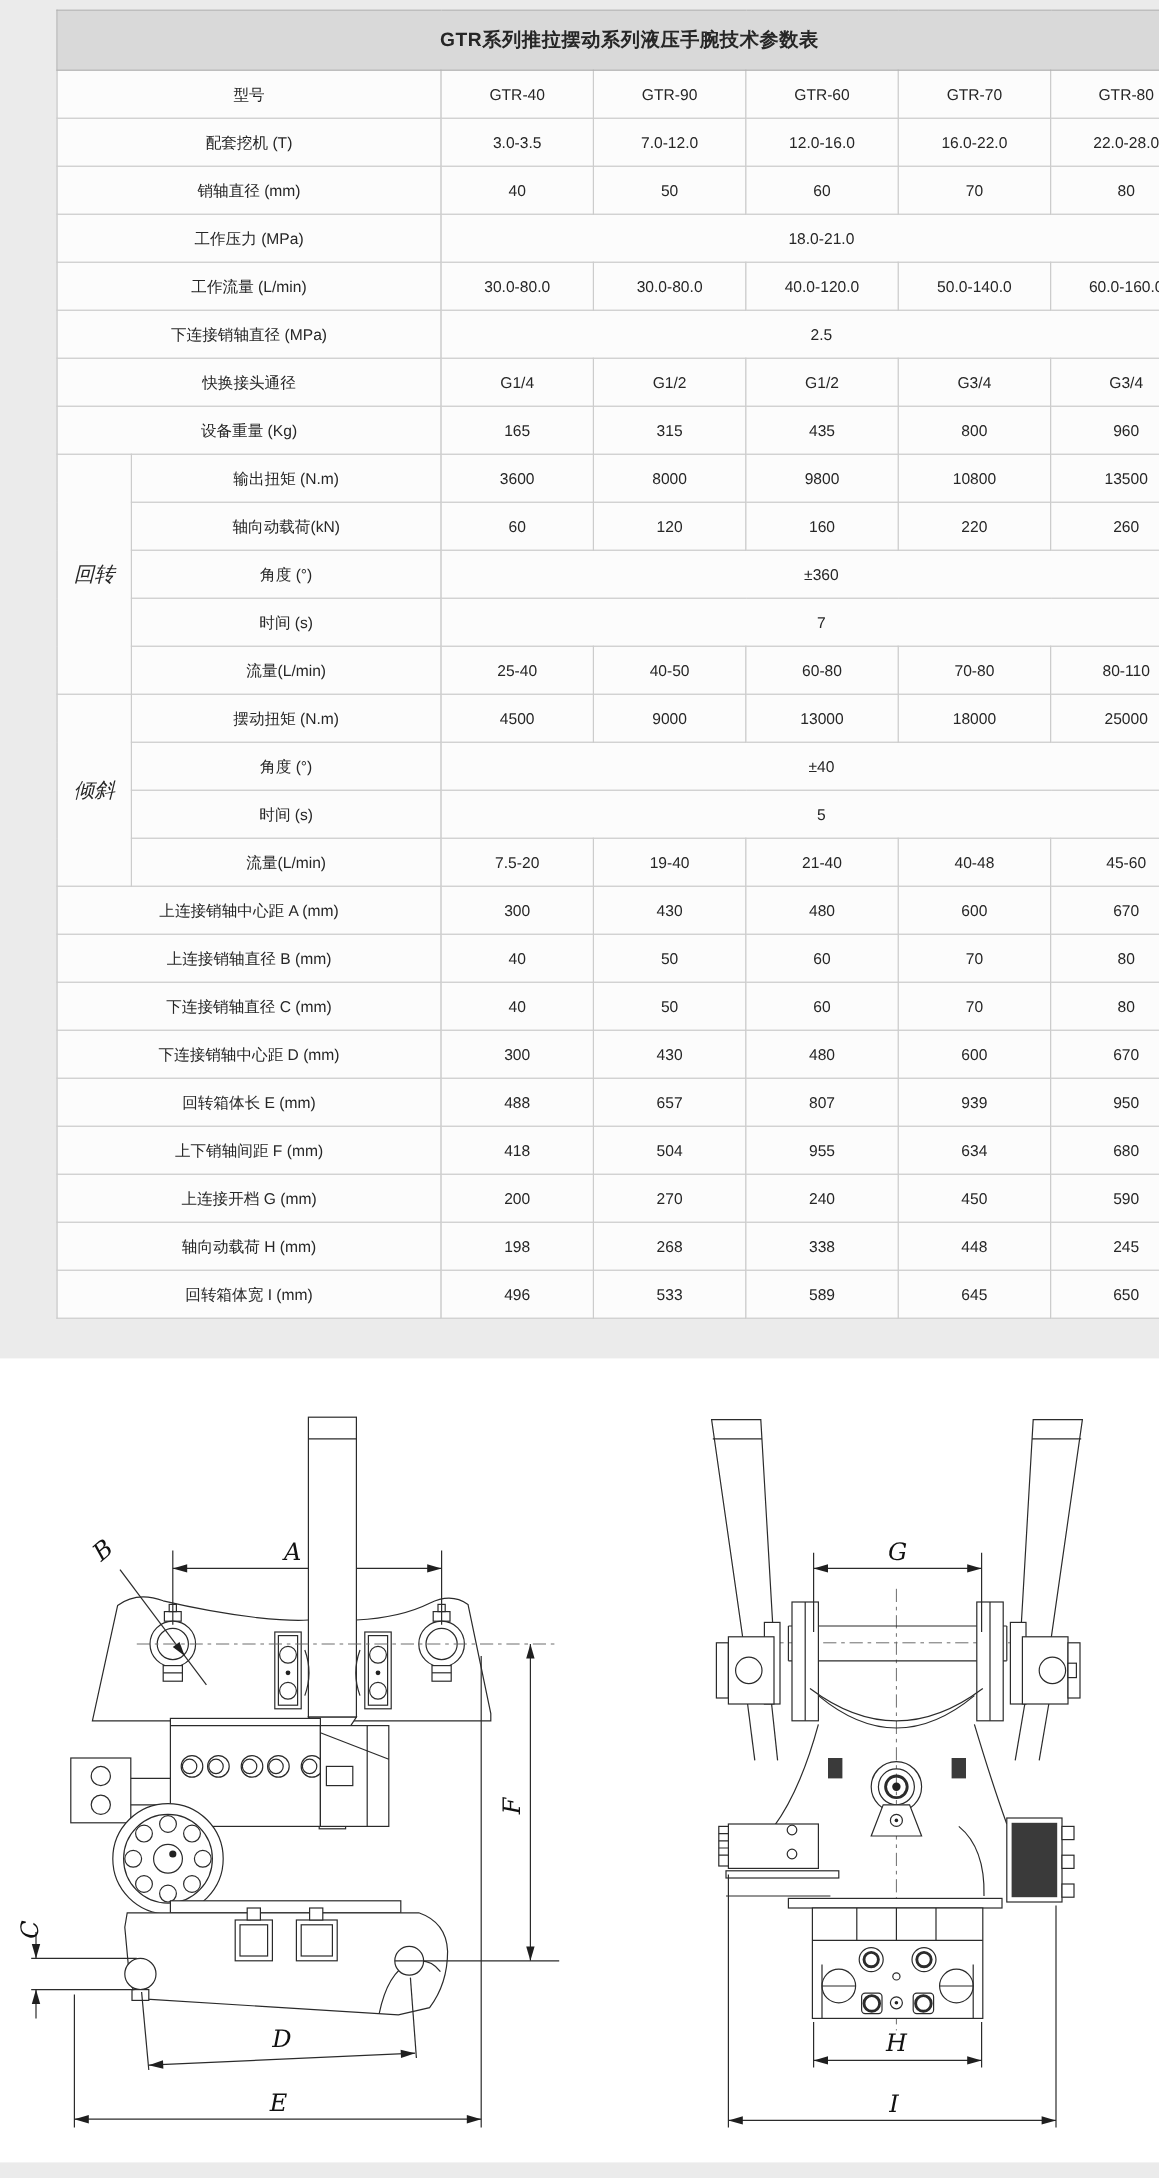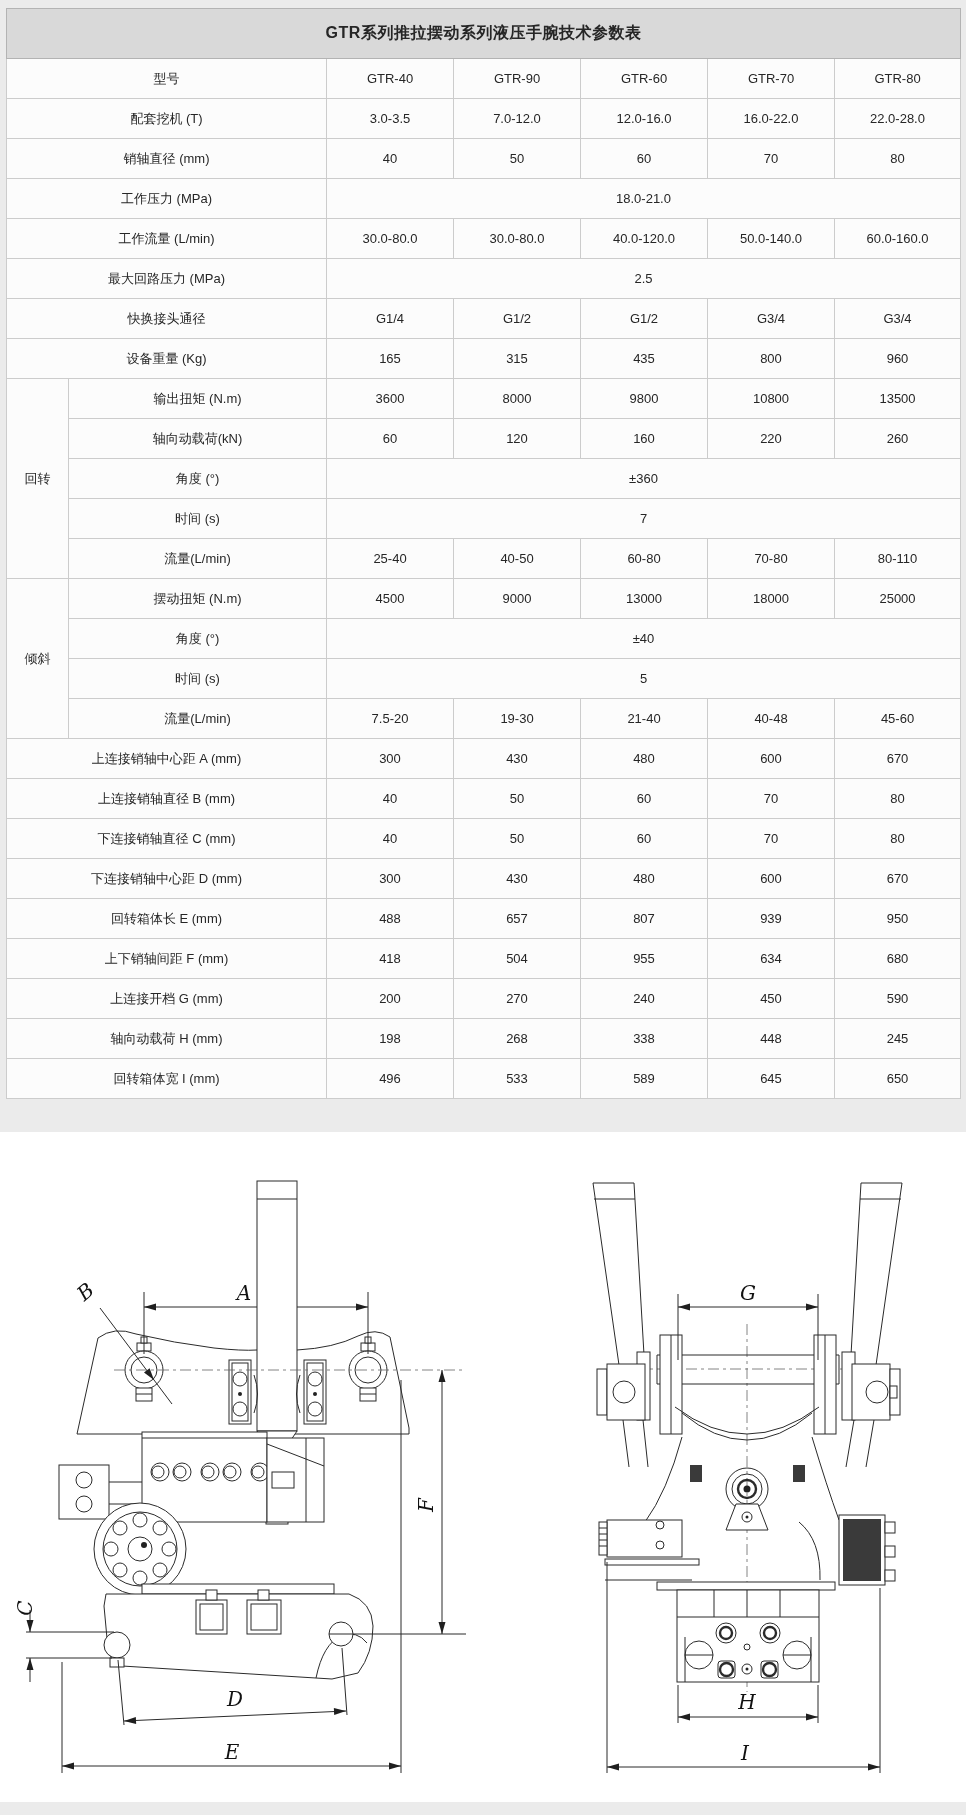--- a/index.html
+++ b/index.html
@@ -6,36 +6,36 @@
     --page_bg:#ebebeb; --panel_bg:#ffffff; --table_title_bg:#d9d9d9;
     --cell_bg:#fcfcfc; --grid_border:#cccccc; --outer_border:#b3b3b3;
     --text:#262626; --line:#2b2b2b;
   }
   html,body{margin:0;padding:0;}
   body{
     width:966px; background:var(--page_bg);
     font-family:"Liberation Sans","DejaVu Sans",sans-serif;
     color:var(--text);
   }
-  .table-wrap{padding:8px 6px 0 6px;}
+  .table-wrap{padding:8px 6px 0 6px;margin-left:41px;}
   table{
     border-collapse:collapse; width:954px; table-layout:fixed;
     border:1px solid var(--outer_border);
   }
   td{
     border:1px solid var(--grid_border); background:var(--cell_bg);
     text-align:center; vertical-align:middle;
     font-size:13px; height:39px; padding:0 3px;
     overflow:hidden; white-space:nowrap;
   }
   tr.title-row td{
     background:var(--table_title_bg); font-weight:bold; font-size:16px;
     height:49px; border-color:var(--outer_border); letter-spacing:.5px;
   }
-  td.group-cell{font-size:13px;}
+  td.group-cell{font-size:17px;font-style:italic;}
   .drawing-panel{
     position:relative; width:966px; height:670px;
     background:var(--panel_bg); margin-top:33px; overflow:hidden;
   }
   .drawing-panel svg{position:absolute; top:0;}
   #front-svg{left:14px;}
   #side-svg{left:492px;}
   .page-footer{height:13px; background:var(--page_bg);}
 
   
@@ -103,21 +103,21 @@
         </tr>
         <tr>
           <td class="label-cell" colspan="2">工作流量 (L/min)</td>
           <td class="value-cell">30.0-80.0</td>
           <td class="value-cell">30.0-80.0</td>
           <td class="value-cell">40.0-120.0</td>
           <td class="value-cell">50.0-140.0</td>
           <td class="value-cell">60.0-160.0</td>
         </tr>
         <tr>
-          <td class="label-cell" colspan="2">最大回路压力 (MPa)</td>
+          <td class="label-cell" colspan="2">下连接销轴直径 (MPa)</td>
           <td class="value-cell" colspan="5">2.5</td>
         </tr>
         <tr>
           <td class="label-cell" colspan="2">快换接头通径</td>
           <td class="value-cell">G1/4</td>
           <td class="value-cell">G1/2</td>
           <td class="value-cell">G1/2</td>
           <td class="value-cell">G3/4</td>
           <td class="value-cell">G3/4</td>
         </tr>
@@ -175,21 +175,21 @@
           <td class="label-cell">角度 (°)</td>
           <td class="value-cell" colspan="5">±40</td>
         </tr>
         <tr>
           <td class="label-cell">时间 (s)</td>
           <td class="value-cell" colspan="5">5</td>
         </tr>
         <tr>
           <td class="label-cell">流量(L/min)</td>
           <td class="value-cell">7.5-20</td>
-          <td class="value-cell">19-30</td>
+          <td class="value-cell">19-40</td>
           <td class="value-cell">21-40</td>
           <td class="value-cell">40-48</td>
           <td class="value-cell">45-60</td>
         </tr>
         <tr>
           <td class="label-cell" colspan="2">上连接销轴中心距 A (mm)</td>
           <td class="value-cell">300</td>
           <td class="value-cell">430</td>
           <td class="value-cell">480</td>
           <td class="value-cell">600</td>

